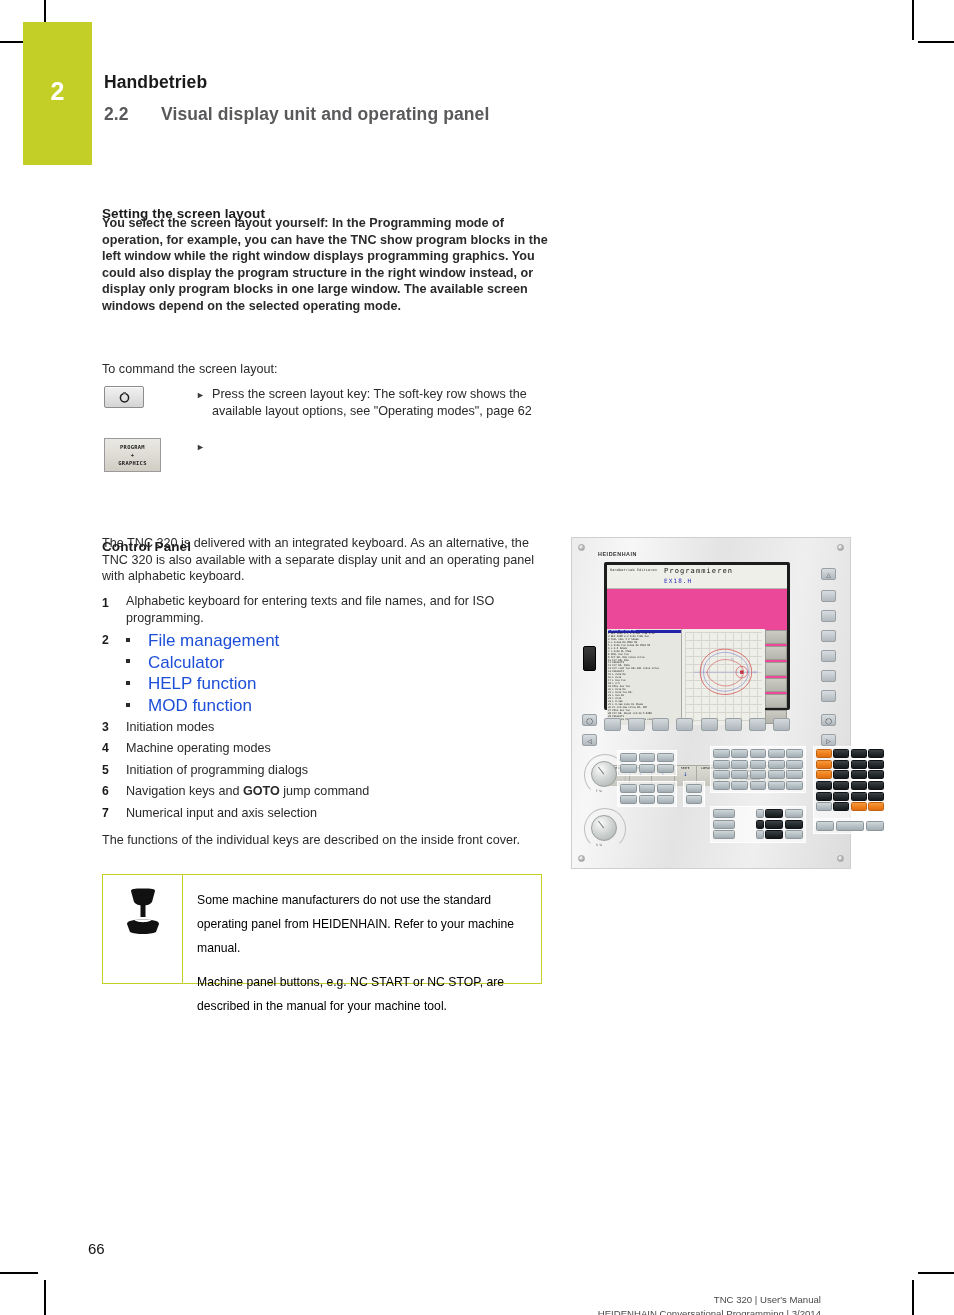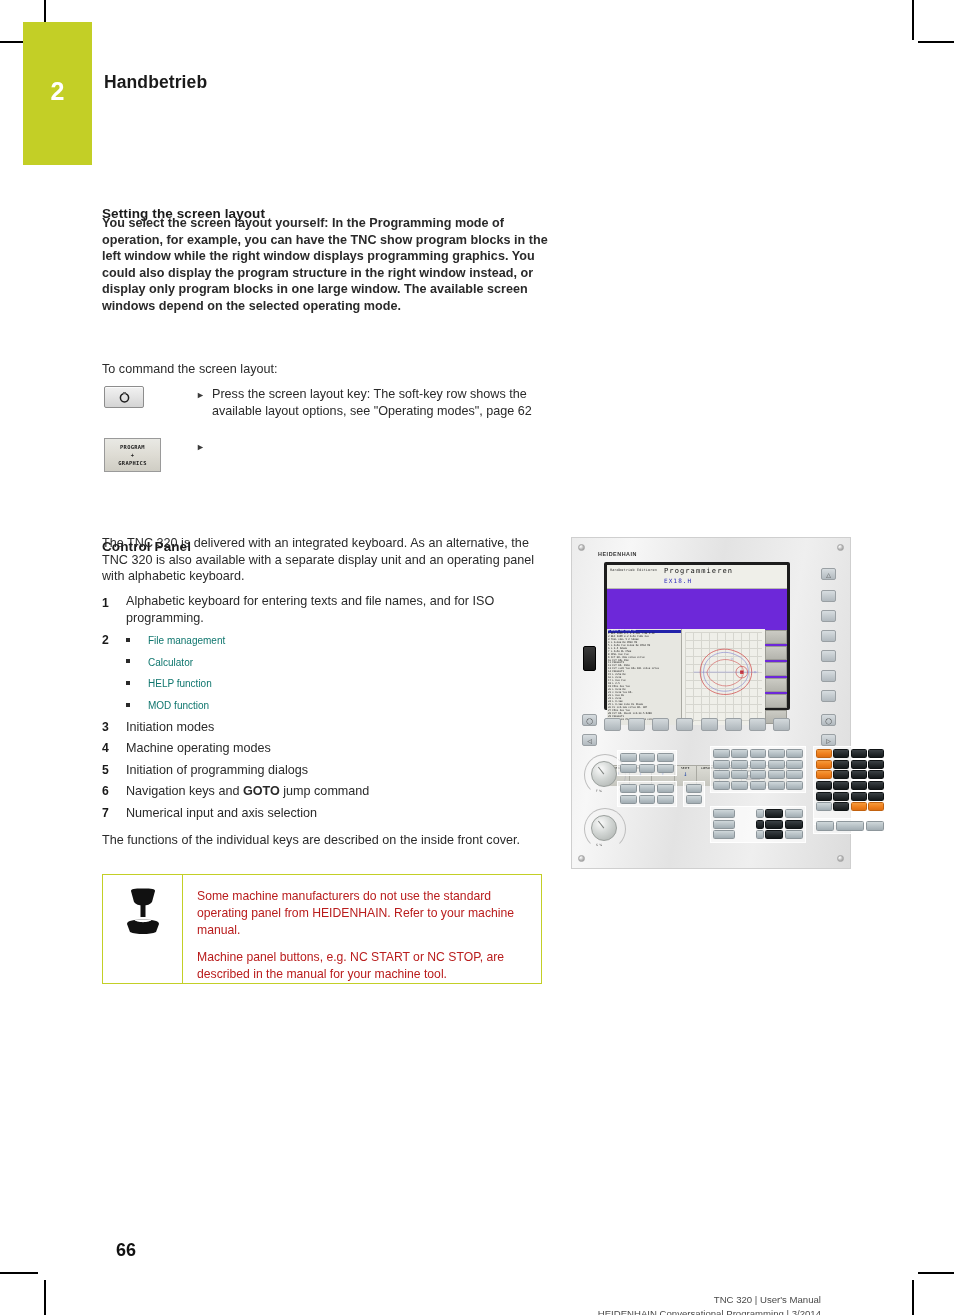--- a/index.html
+++ b/index.html
@@ -86,42 +86,42 @@
   .li.tight .txt{line-height:16.6px;}
   .sub{display:flex;}
   .sub .bullet{
     width:22px;flex:none;font-size:12.6px;color:#2a2a2a;line-height:21.6px;
     text-align:left;
   }
   .sub .sqr{
     display:inline-block;width:4px;height:4px;background:#2a2a2a;
     vertical-align:middle;margin-bottom:2px;
   }
-  .sub .stxt{font-size:10px;color:#0f766e;line-height:21.6px;}
+  .sub .stxt{font-size:17px;color:#1d4ed8;line-height:21.6px;}
 
   .cp-p2{position:absolute;left:102px;top:832px;width:450px;}
 
   
   .note{
     position:absolute;left:102px;top:874px;width:440px;height:110px;
     border:1.3px solid #c3cf26;box-sizing:border-box;display:flex;
   }
   .note-icon{
     width:80px;flex:none;border-right:1.3px solid #c3cf26;
     display:flex;align-items:flex-start;justify-content:center;padding-top:13px;
     box-sizing:border-box;
   }
   .note-body{flex:1;padding:13px 12px 0 14px;box-sizing:border-box;}
   .note-body p{
-    margin:0 0 10px 0;font-size:12.2px;color:#b91c1c;line-height:17px;
+    margin:0 0 10px 0;font-size:12.2px;color:#000000;line-height:24px;
   }
 
   
   .pg-num{
-    position:absolute;left:116px;top:1240px;font-size:18px;font-weight:bold;
+    position:absolute;left:88px;top:1240px;font-size:15px;font-weight:normal;
     color:#111;
   }
   .footer{
     position:absolute;right:133px;top:1293px;text-align:right;
     font-size:9.6px;color:#4a4a4a;line-height:13.5px;
   }
 
   
   .panel{
     position:absolute;left:571px;top:537px;width:280px;height:332px;
@@ -135,21 +135,21 @@
   }
   .brand{
     position:absolute;left:26px;top:13px;font-size:5.4px;font-weight:bold;
     color:#333;letter-spacing:0.55px;
   }
   .bezel{
     position:absolute;left:32px;top:24px;width:186px;height:148px;
     background:#1d1d1d;border-radius:2px;padding:3px;box-sizing:border-box;
   }
   .scr{
-    position:absolute;inset:3px;background:#6d28d9;display:flex;flex-direction:column;gap:40px;
+    position:absolute;inset:3px;background:#ec4899;display:flex;flex-direction:column;gap:40px;
   }
   .scr-top{
     height:23px;background:#efefe9;border-bottom:1px solid #b9b9b2;
     position:relative;flex:none;
   }
   .scr-mode{
     position:absolute;left:3px;top:3px;font-size:3.4px;color:#333;
     font-family:"DejaVu Sans Mono", monospace;letter-spacing:0.2px;
   }
   .scr-title{
@@ -277,20 +277,24 @@
   <div class="crop h" style="left:918px;top:41px;width:36px;"></div>
   <div class="crop v" style="left:44px;top:1280px;height:35px;"></div>
   <div class="crop h" style="left:0;top:1272px;width:38px;"></div>
   <div class="crop v" style="left:912px;top:1280px;height:35px;"></div>
   <div class="crop h" style="left:918px;top:1272px;width:36px;"></div>
 
   <div class="chapter-tab">
     <div class="chapter-num">2</div>
   </div>
   <div class="hdr-title">Handbetrieb</div>
+  <div class="hdr-sub">
+    <span class="num">2.2</span>
+    <span>Visual display unit and operating panel</span>
+  </div>
 
   <h3 class="sec s-layout-head">Setting the screen layout</h3>
   <p class="body s-layout-p1">You select the screen layout yourself: In the Programming mode of operation, for example, you can have the TNC show program blocks in the left window while the right window displays programming graphics. You could also display the program structure in the right window instead, or display only program blocks in one large window. The available screen windows depend on the selected operating mode.</p>
   <p class="body s-layout-p2">To command the screen layout:</p>
 
   <div class="keyrow" style="left:104px;top:386px;width:445px;">
     <div class="keycell">
       <div class="hw-key">
         <svg width="13" height="13" viewBox="0 0 13 13">
           <circle cx="6.5" cy="6.8" r="4.1" fill="none" stroke="#1e1e1e" stroke-width="1.5"></circle>

